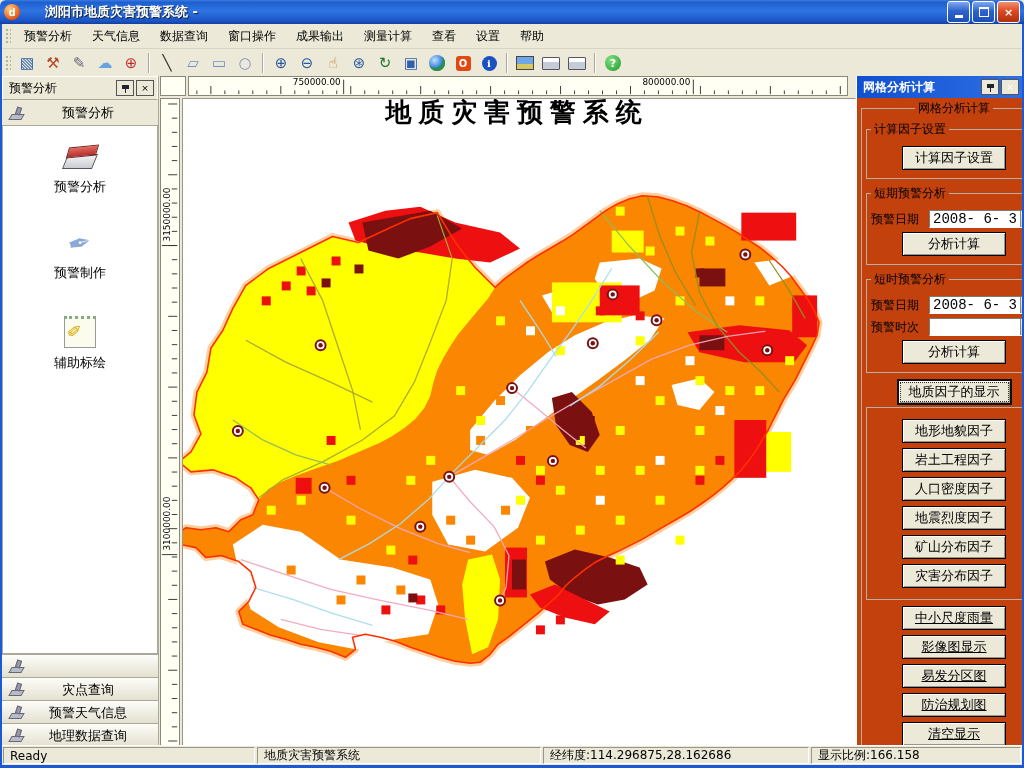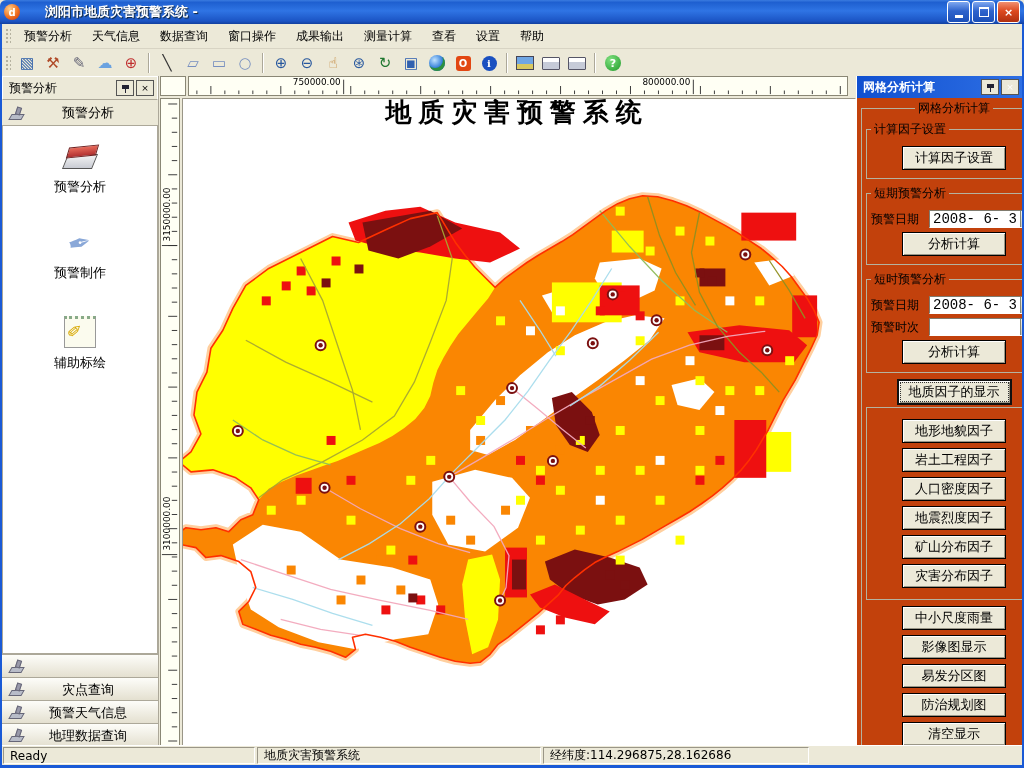--- a/index.html
+++ b/index.html
@@ -113,21 +113,21 @@
   .xpbtn.focused{border:2px solid #111;outline:1px dotted #333;outline-offset:-4px;font-weight:normal;}
   .combo-row{display:flex;align-items:center;margin:4px 0;}
   .combo-row .clabel{width:58px;font-size:12px;}
   .combo{flex:1;height:18px;background:#fff;border:1px solid;border-color:#7f7b6e #fff #fff #7f7b6e;
     display:flex;align-items:center;box-sizing:border-box;}
   .combo .cval{flex:1;padding:0 3px;font-size:14px;white-space:nowrap;overflow:hidden;font-family:Liberation Mono, monospace;}
   .combo .carrow{width:15px;height:100%;background:linear-gradient(180deg,#f4f2ea,#c9c4b4);
     border-left:1px solid #8a8775;display:flex;align-items:center;justify-content:center;font-size:7px;color:#222;}
   #factor-group{padding-top:6px;}
   #factor-group .xpbtn{margin:5px auto;}
-  #rp-extras .xpbtn{margin:5px auto;}
+  #rp-extras .xpbtn{margin:5px auto;text-decoration:underline;}
 
   
   #statusbar{position:absolute;left:2px;right:2px;bottom:3px;height:19px;background:#ece9d8;
     display:flex;align-items:stretch;border-top:1px solid #fff;}
   .sfield{border:1px solid;border-color:#9a9687 #fff #fff #9a9687;margin:1px;display:flex;
     align-items:center;padding:4px 6px;white-space:nowrap;font-size:12px;}
   #sf-ready{width:238px;}
   #sf-sys{width:270px;}
   #sf-coord{width:252px;}
   #sf-scale{flex:1;}
@@ -606,13 +606,14 @@
           <button class="xpbtn">清空显示</button>
         </div>
     </fieldset>
   </div>
 </div>
 
 <div id="statusbar">
   <div class="sfield" id="sf-ready">Ready</div>
   <div class="sfield" id="sf-sys">地质灾害预警系统</div>
   <div class="sfield" id="sf-coord">经纬度:114.296875,28.162686</div>
+  <div class="sfield" id="sf-scale">显示比例:166.158</div>
 </div>
 
 </body></html>

